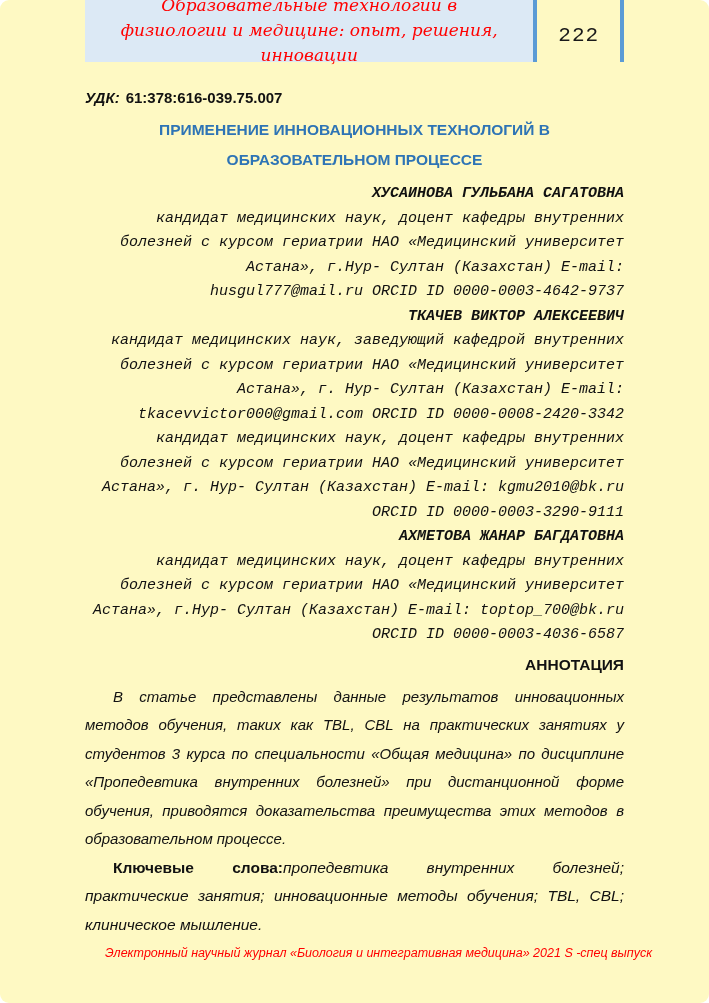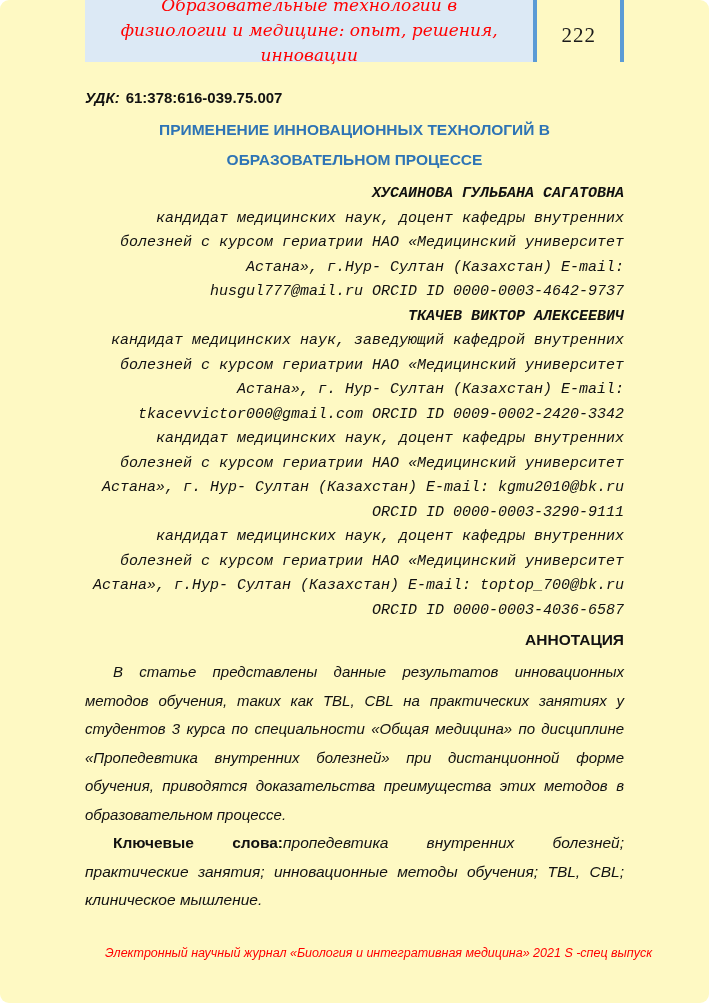--- a/index.html
+++ b/index.html
@@ -42,21 +42,21 @@
     width: 4px;
     background: #5b9bd5;
   }
   .pagenum-box {
     width: 83px;
     display: flex;
     align-items: center;
     justify-content: center;
   }
   .pagenum {
-    font-family: Liberation Serif, serif;
+    font-family: Liberation Mono, monospace;
     font-size: 21px;
     color: #1a1a1a;
     letter-spacing: 1px;
     padding-top: 8px;
   }
 
   
   .article-body {
     margin: 0 85px;
   }
@@ -157,28 +157,29 @@
 
     <section class="authors">
 
       <div class="author">
         <p class="author-name">ХУСАИНОВА ГУЛЬБАНА САГАТОВНА</p>
         <p class="author-affiliation">кандидат медицинских наук, доцент кафедры внутренних болезней с курсом гериатрии НАО «Медицинский университет Астана», г.Нур- Султан (Казахстан) E-mail: husgul777@mail.ru ORCID ID 0000-0003-4642-9737</p>
       </div>
 
       <div class="author">
         <p class="author-name">ТКАЧЕВ ВИКТОР АЛЕКСЕЕВИЧ</p>
-        <p class="author-affiliation">кандидат медицинских наук, заведующий кафедрой внутренних болезней с курсом гериатрии НАО «Медицинский университет Астана», г. Нур- Султан (Казахстан) E-mail: tkacevvictor000@gmail.com ORCID ID 0009-0002-2420-3342</p>
+        <p class="author-affiliation">кандидат медицинских наук, заведующий кафедрой внутренних болезней с курсом гериатрии НАО «Медицинский университет Астана», г. Нур- Султан (Казахстан) E-mail: tkacevvictor000@gmail.com ORCID ID 0000-0008-2420-3342</p>
       </div>
 
       <div class="author">
         <p class="author-affiliation">кандидат медицинских наук, доцент кафедры внутренних болезней с курсом гериатрии НАО «Медицинский университет Астана», г. Нур- Султан (Казахстан) E-mail: kgmu2010@bk.ru ORCID ID 0000-0003-3290-9111</p>
       </div>
 
       <div class="author">
+        <p class="author-name">АХМЕТОВА ЖАНАР БАГДАТОВНА</p>
         <p class="author-affiliation">кандидат медицинских наук, доцент кафедры внутренних болезней с курсом гериатрии НАО «Медицинский университет Астана», г.Нур- Султан (Казахстан) E-mail: toptop_700@bk.ru ORCID ID 0000-0003-4036-6587</p>
       </div>
 
     </section>
 
     <h2 class="abstract-heading">АННОТАЦИЯ</h2>
 
     <p class="abstract">В статье представлены данные результатов инновационных методов обучения, таких как TBL, CBL на практических занятиях у студентов 3 курса по специальности «Общая медицина» по дисциплине «Пропедевтика внутренних болезней» при дистанционной форме обучения, приводятся доказательства преимущества этих методов в образовательном процессе.</p>
 
     <p class="keywords">

